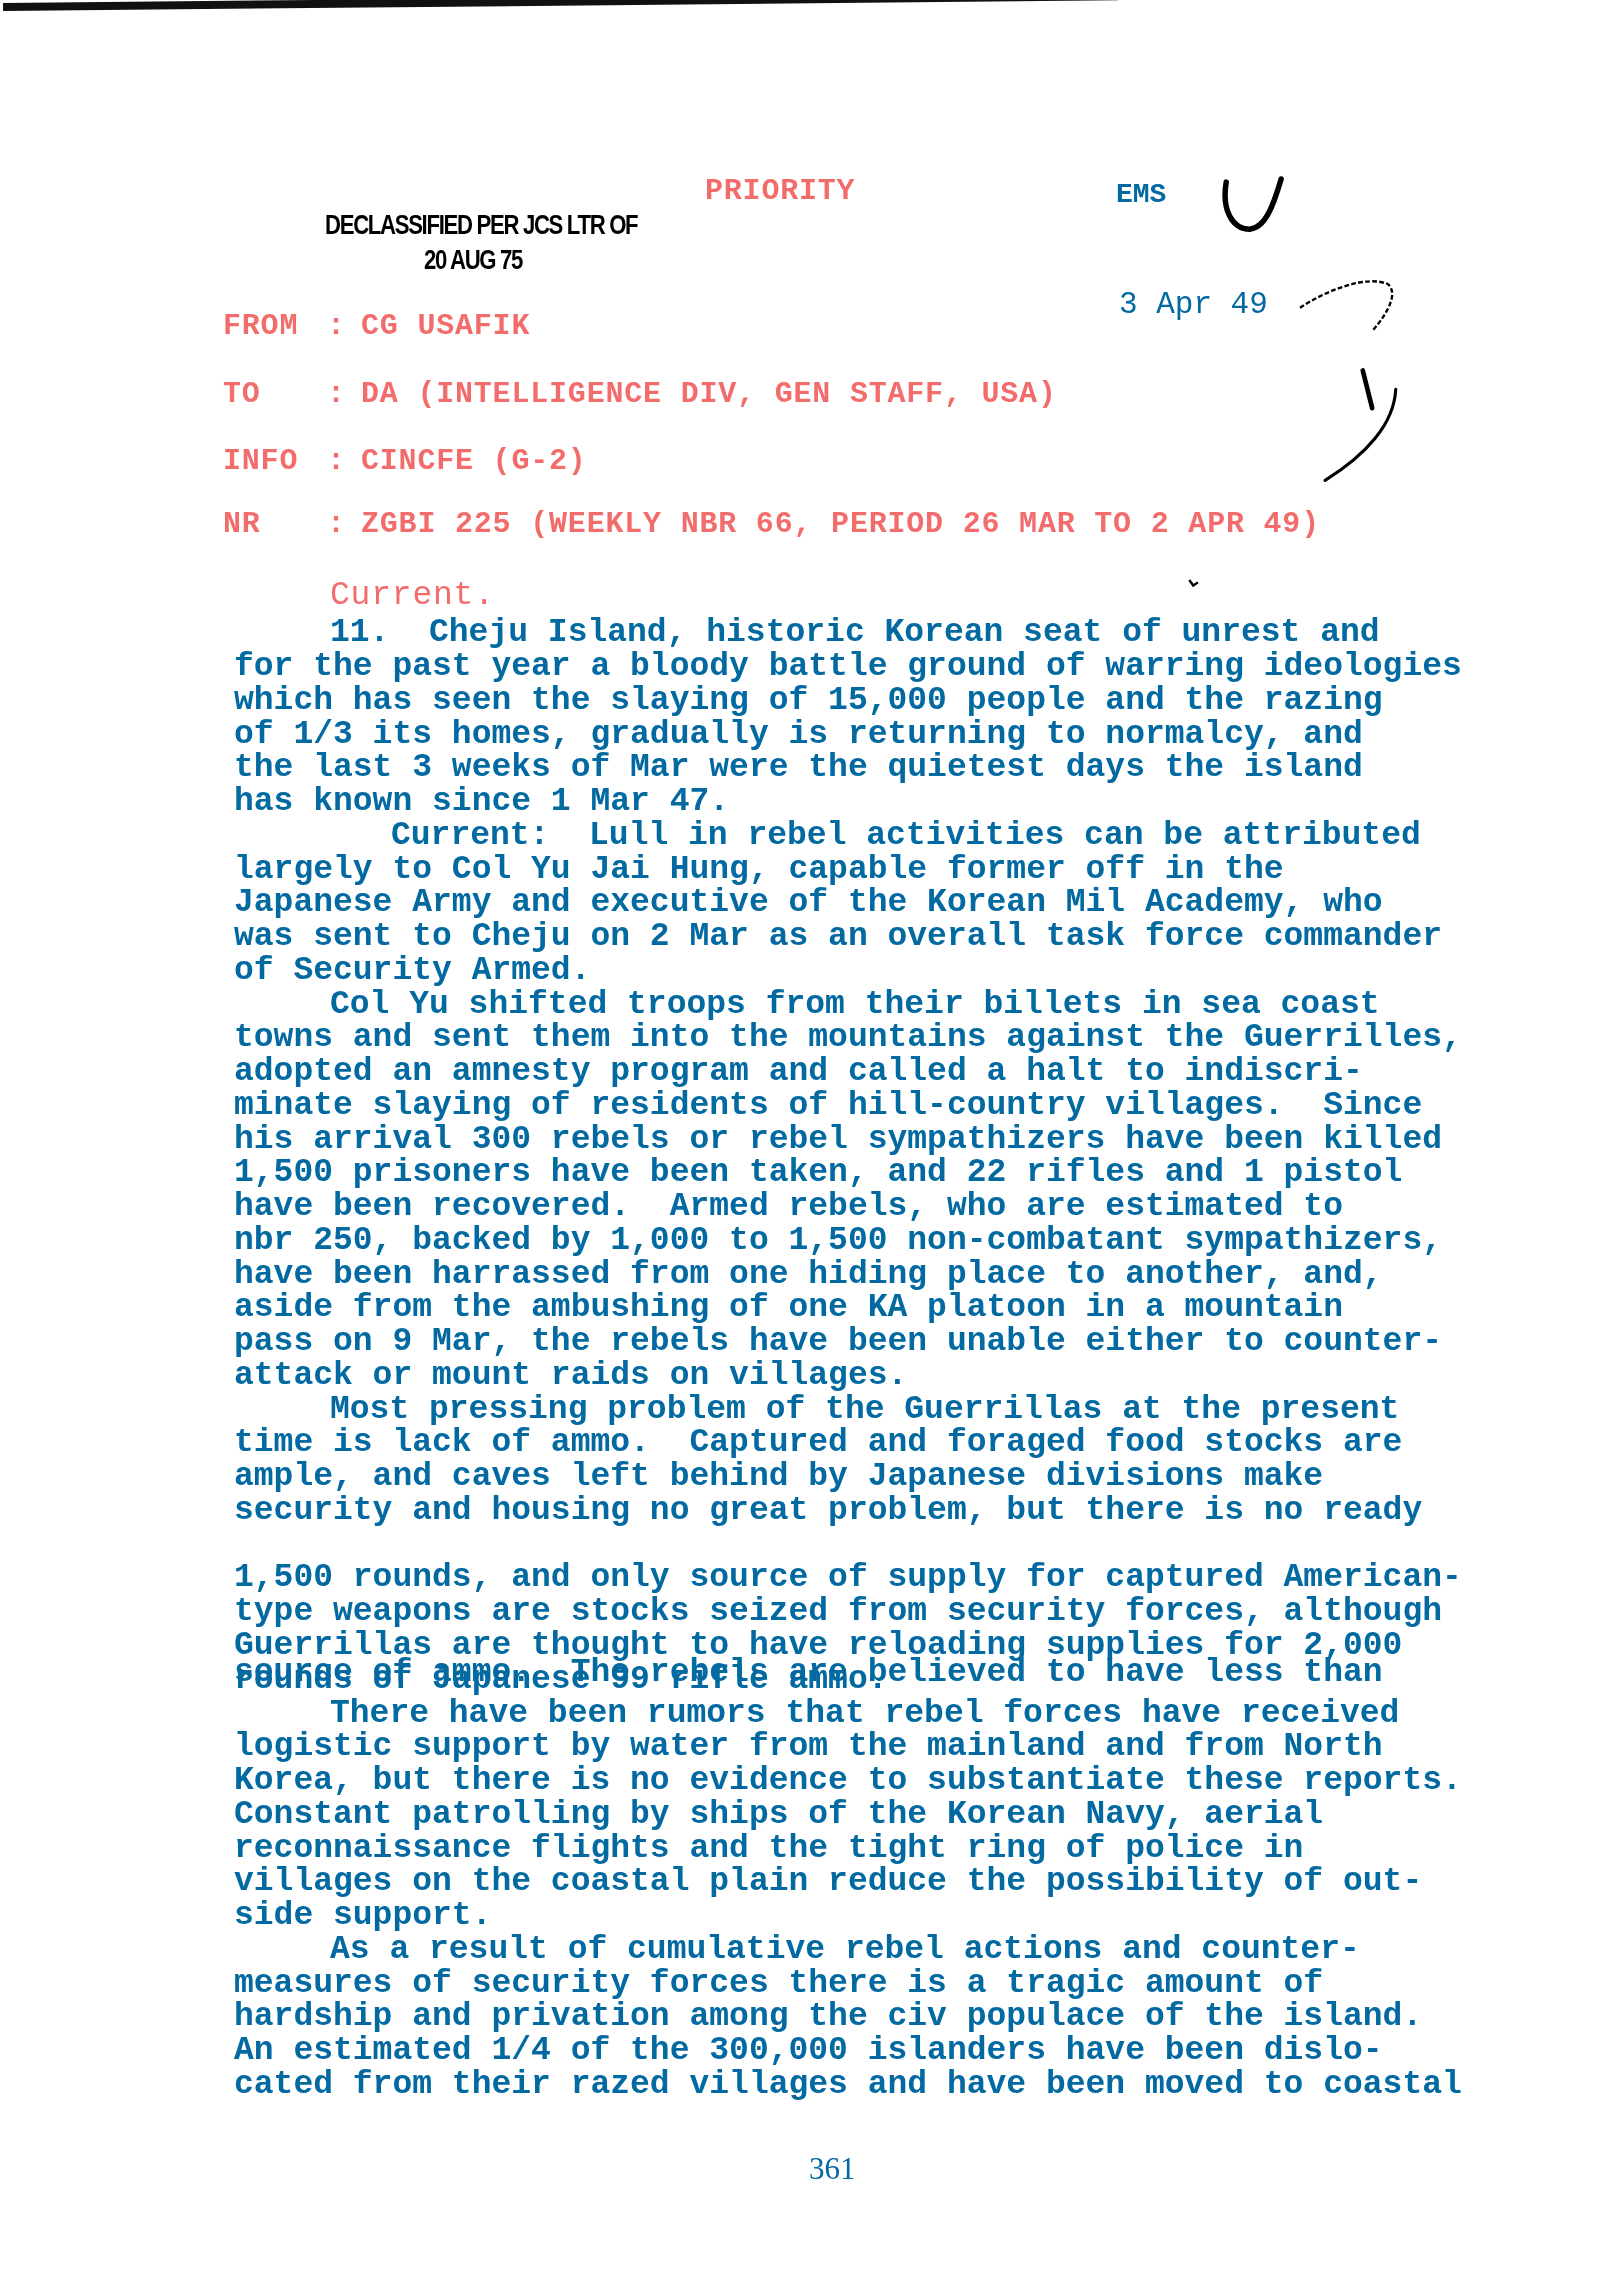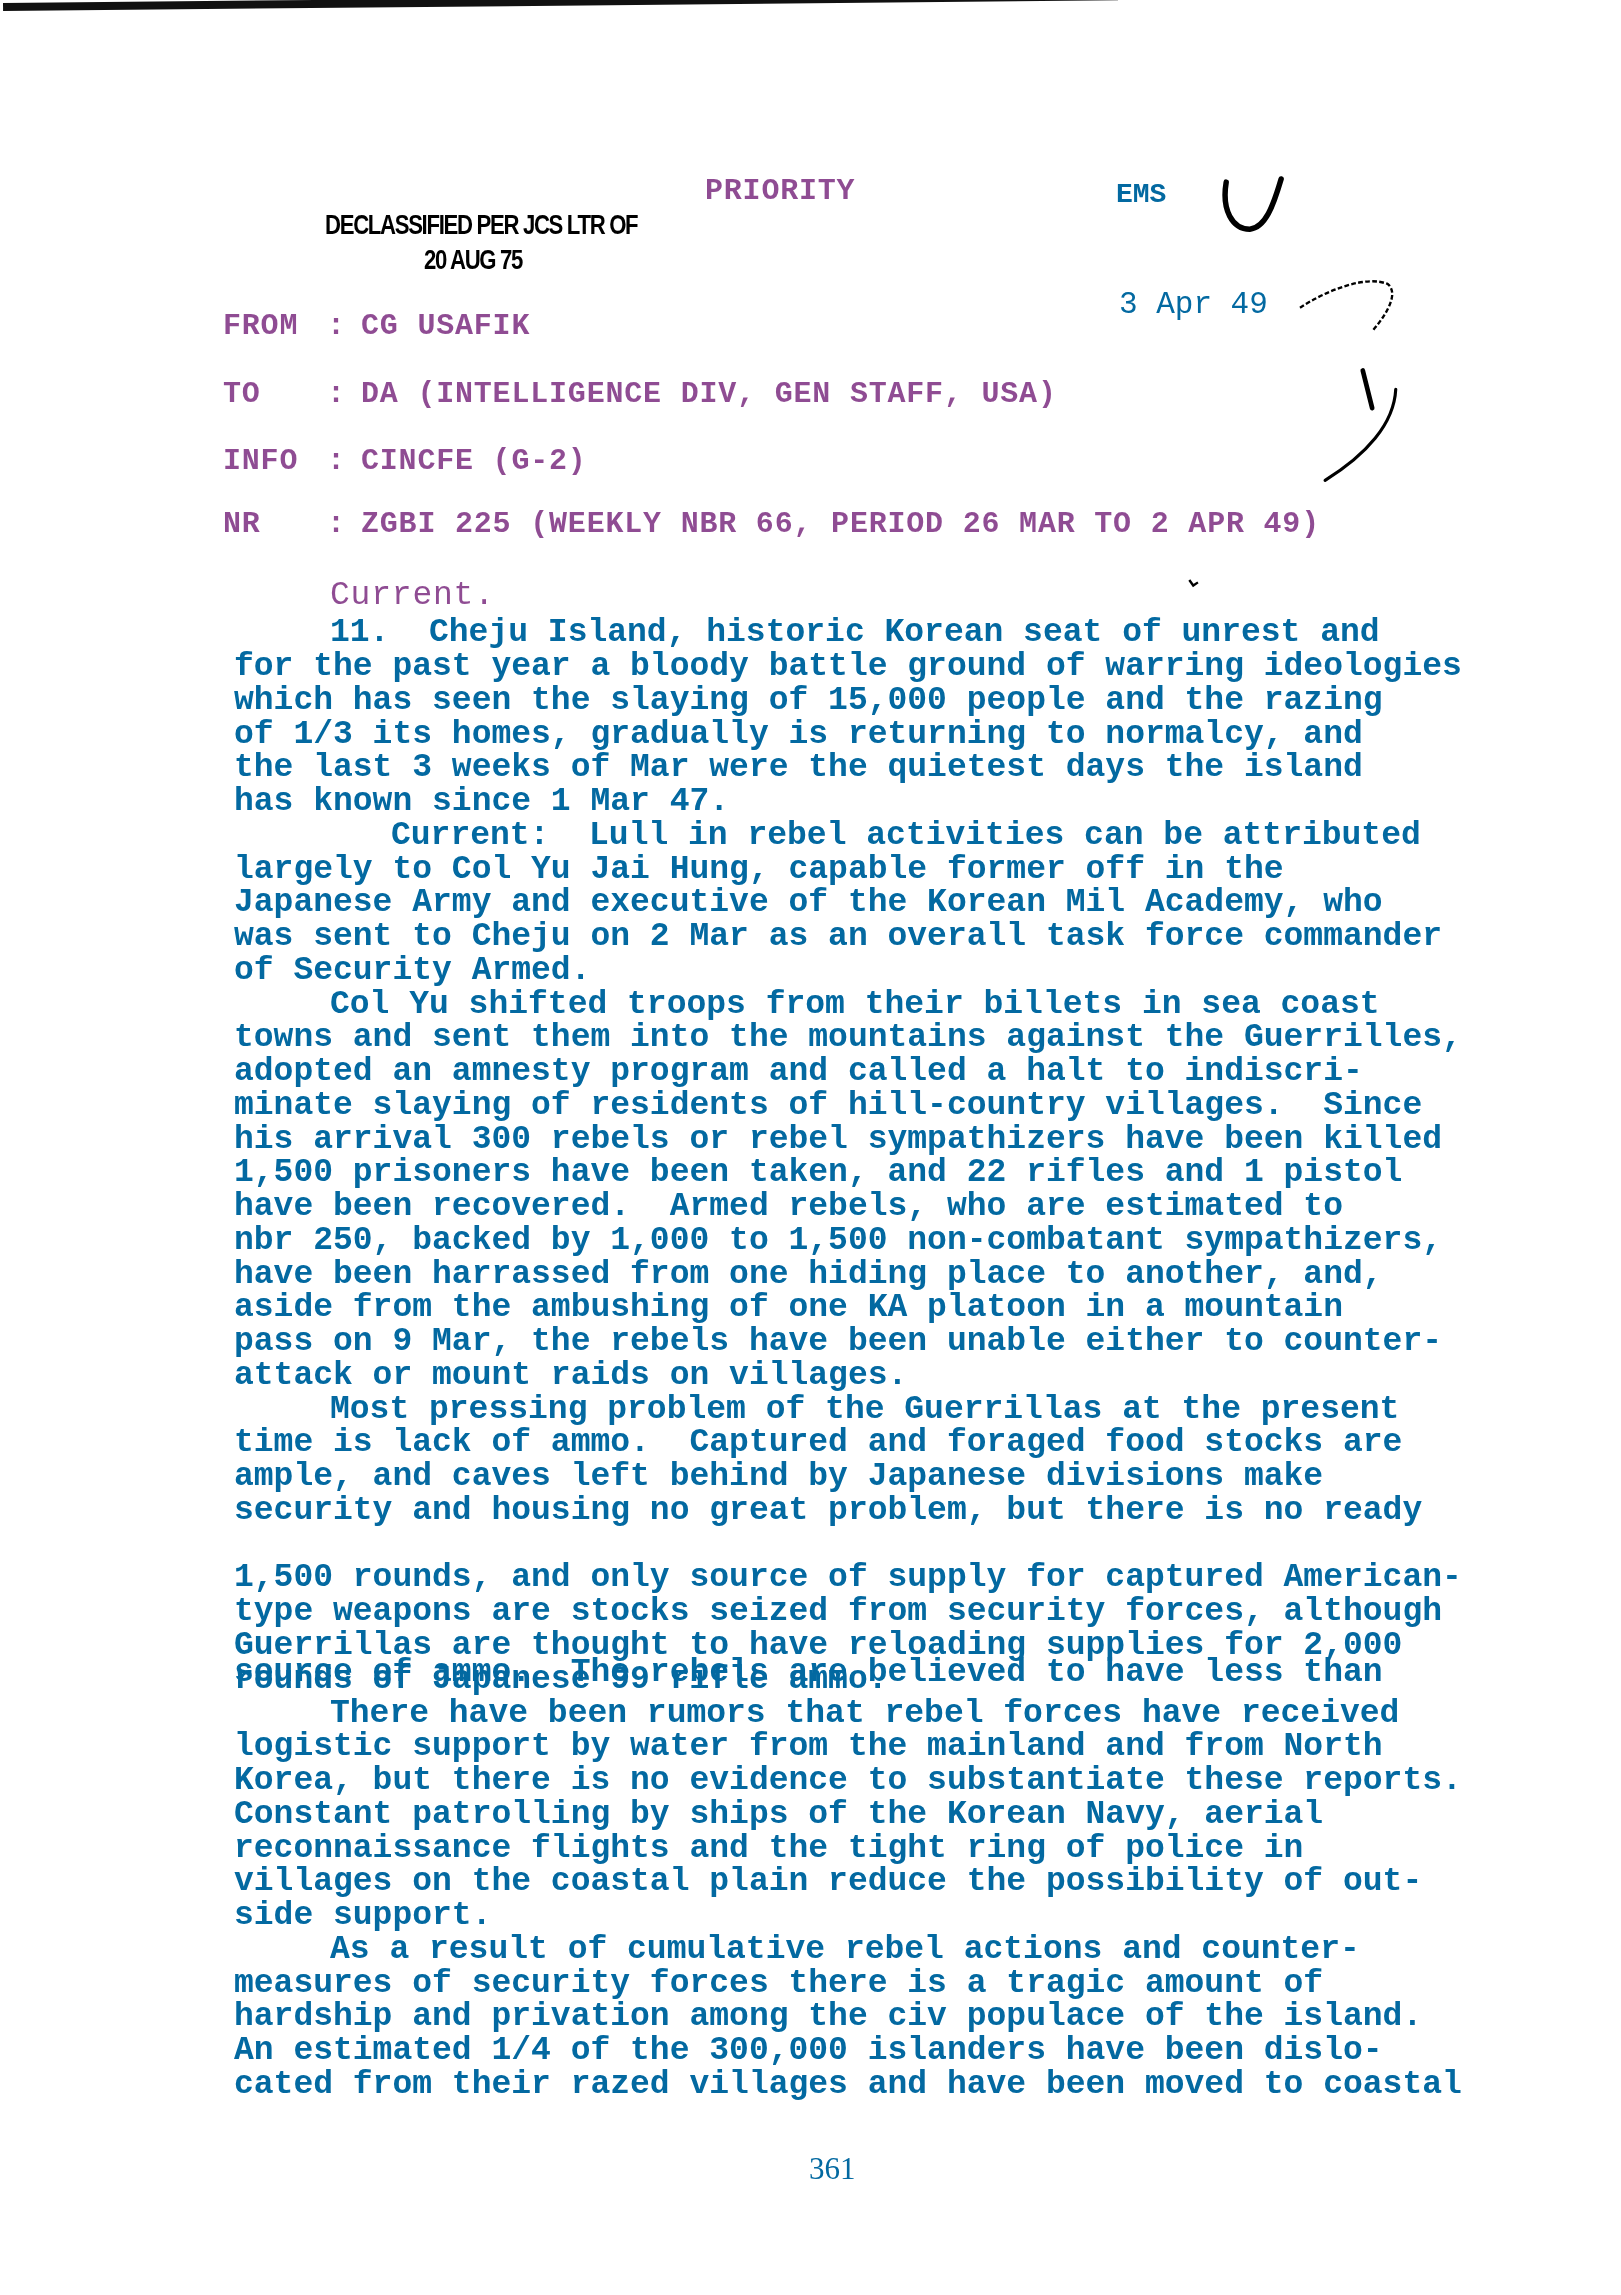--- a/index.html
+++ b/index.html
@@ -3,21 +3,21 @@
 <meta charset="utf-8">
 <style>
   html, body { margin: 0; padding: 0; background: #ffffff; }
   body { width: 1622px; height: 2295px; position: relative; overflow: hidden; }
   .page { position: absolute; left: 0; top: 0; width: 1622px; height: 2295px; background: #fff; }
   .scanline {
     position: absolute; left: 3.1px; top: 3.1px; width: 1115px; height: 7.9px;
     background: #111; transform-origin: left top; transform: rotate(-0.55deg);
   }
   .tw { font-family: "Liberation Mono", "DejaVu Sans Mono", monospace; color: #0369a1; position: absolute; white-space: pre; }
-  .faded { color: #701a75; opacity: 0.78; letter-spacing: 0.8px; }
+  .faded { color: #ef4444; opacity: 0.78; letter-spacing: 0.8px; }
   .stamp {
     position: absolute; font-family: "Liberation Sans", sans-serif; font-weight: 900;
     color: #000; letter-spacing: -1.6px; white-space: nowrap;
     transform: scaleX(0.82); transform-origin: left top;
   }
   .priority { left: 705px; top: 174px; font-size: 30px; font-weight: bold; }
   .ems { left: 1116px; top: 179px; font-size: 28px; font-weight: bold; }
   .date { left: 1119px; top: 239px; font-size: 31px; margin-top: 48px; }
   .hdr-label { left: 223px; font-size: 30px; font-weight: bold; }
   .hdr-sep { left: 327px; font-size: 30px; font-weight: bold; }

